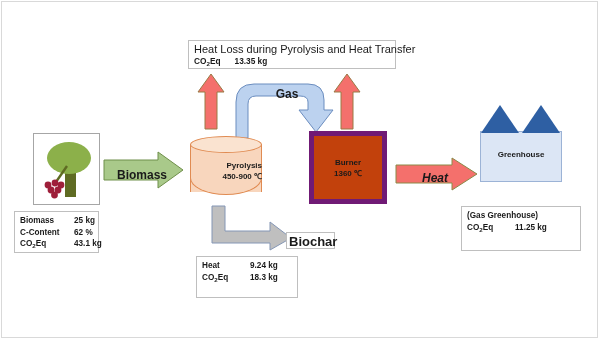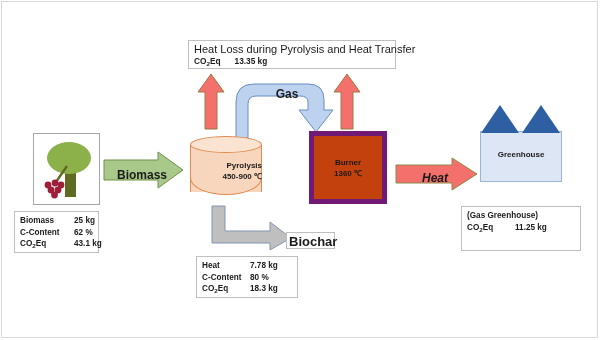--- a/index.html
+++ b/index.html
@@ -304,18 +304,17 @@
     <span class="row r3"><span class="k"><span>CO</span><sub>2</sub><span>Eq</span></span><span class="v">11.25 kg</span></span>
   </div>
 
   <svg class="arrow-svg" id="biochar-arrow" width="80" height="44" viewBox="0 0 80 44">
     <polygon points="0,0 13,0 13,25 58,25 58,16 79,32 58,44 58,37 0,37" fill="#bfbfbf" stroke="#8496b5" stroke-width="1"></polygon>
   </svg>
 
   <div class="tbox" id="biochar-box">Biochar</div>
 
   <div class="tbox" id="coal-box">
-    <span class="row"><span class="k">Heat</span><span class="v">7.78 kg</span></span>
-    <span class="row"><span class="k">C-Content</span><span class="v">80 %</span></span>
+    <span class="row"><span class="k">Heat</span><span class="v">9.24 kg</span></span>
     <span class="row"><span class="k"><span>CO</span><sub>2</sub><span>Eq</span></span><span class="v">18.3 kg</span></span>
   </div>
 
 </div>
 
 </body></html>

